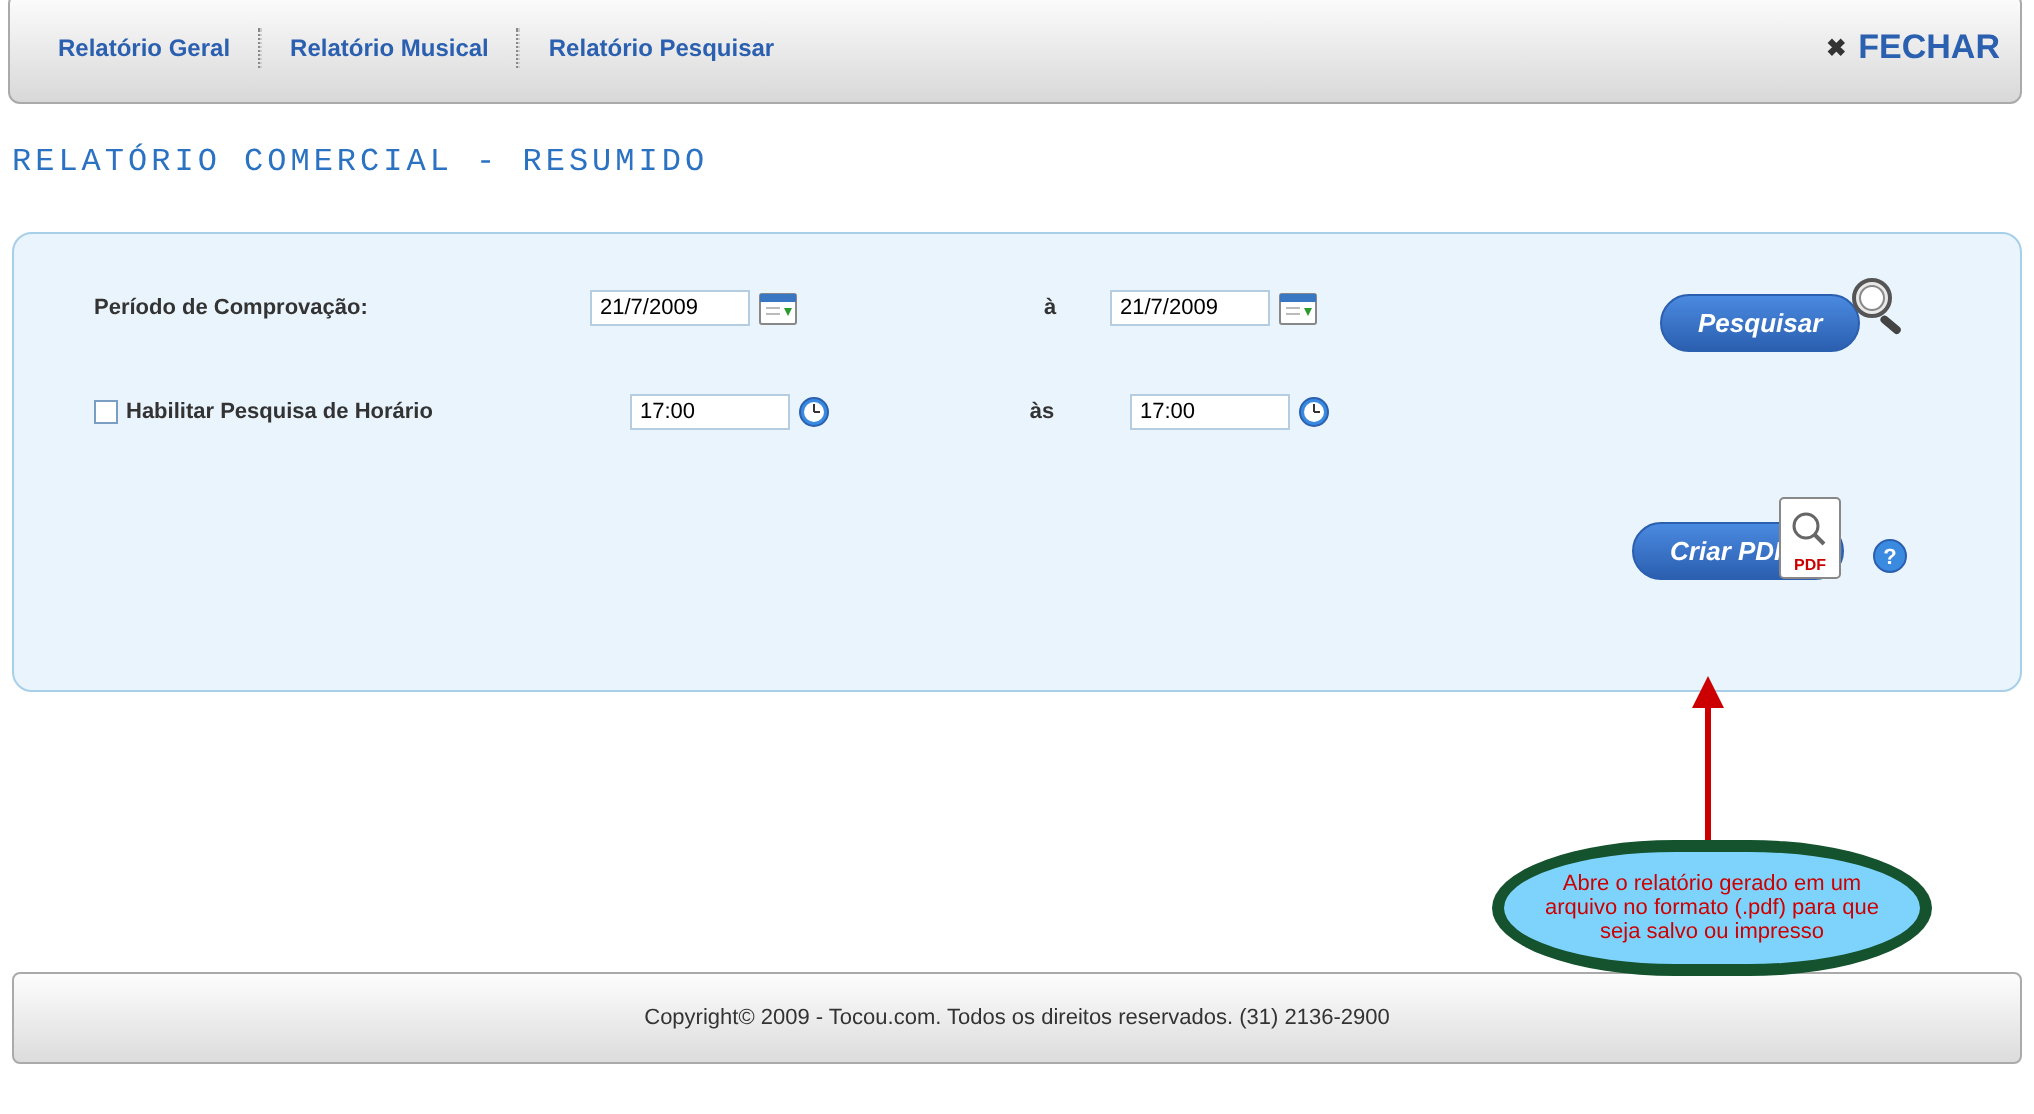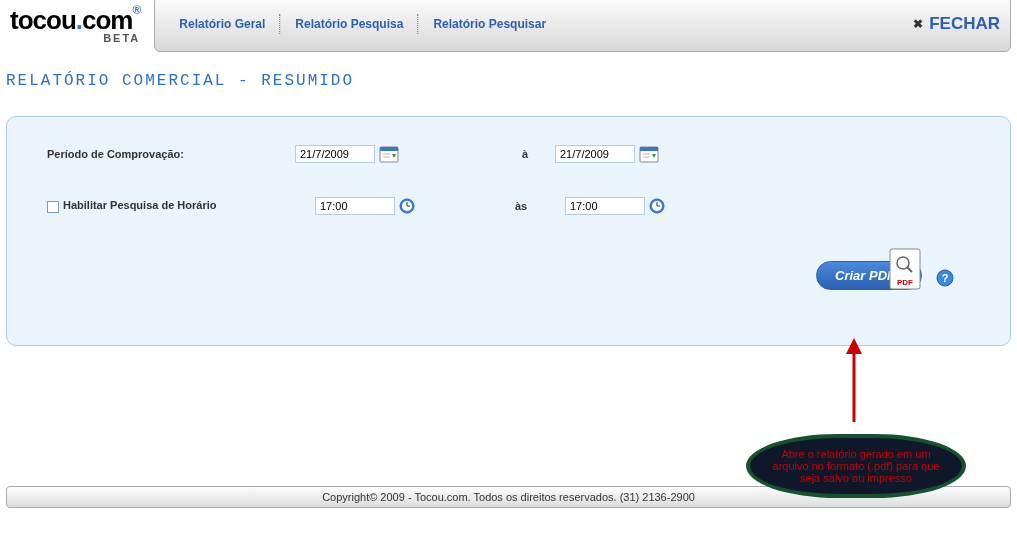--- a/index.html
+++ b/index.html
@@ -30,37 +30,31 @@
 .btn-pesquisar .pill { background: linear-gradient(to bottom, #4a8ae0, #2b5fb0); border-radius: 16px; color: #fff; font-weight: bold; font-style: italic; font-size: 13px; padding: 6px 18px; display: inline-block; border: 1px solid #2b5fb0; cursor: pointer; }
 .magnifier { position: absolute; right: -8px; top: -12px; pointer-events: none; }
 .btn-pdf { position: absolute; top: 144px; right: 60px; }
 .btn-pdf .pill { background: linear-gradient(to bottom, #4a8ae0, #2b5fb0); border-radius: 16px; color: #fff; font-weight: bold; font-style: italic; font-size: 13px; padding: 6px 26px 6px 18px; display: inline-block; border: 1px solid #2b5fb0; cursor: pointer; margin-right: 28px; }
 .pdf-doc { position: absolute; right: 24px; top: -14px; pointer-events: none; }
 .help-icon { position: absolute; right: -4px; top: 8px; width: 18px; height: 18px; cursor: pointer; }
 .chk { width: 12px; height: 12px; border: 1px solid #7a9ec2; background: #fff; display: inline-block; margin-right: 4px; vertical-align: middle; cursor: pointer; }
 .media-input { border: 1px solid #b5cde0; border-radius: 3px; background: #fff; padding: 3px 6px; width: 390px; font-size: 11px; }
 .annotation-wrap { position: relative; height: 140px; margin: 0 6px; }
 .arrow-svg { position: absolute; left: 836px; top: -10px; }
-.callout { position: absolute; left: 740px; top: 88px; width: 220px; border: 4px solid #14532d; border-radius: 50%/60%; padding: 10px 14px; text-align: center; color: #c00; font-size: 11px; background: #0f172a; }
-.footer { margin: 0 6px 6px 6px; background: linear-gradient(to bottom, #fdfdfd, #dcdcdc); border: 1px solid #aaa; border-radius: 4px; padding: 4px; text-align: center; font-size: 11px; color: #333; }
+.callout { position: absolute; left: 740px; top: 74px; width: 220px; border: 6px solid #14532d; border-radius: 50%/60%; padding: 10px 14px; text-align: center; color: #c00; font-size: 11px; background: #7dd3fc; }
+.footer { margin: 0 6px 6px 6px; background: linear-gradient(to bottom, #fdfdfd, #dcdcdc); border: 1px solid #aaa; border-radius: 4px; padding: 16px; text-align: center; font-size: 11px; color: #333; }
 </style>
 </head>
 <body>
 
 <div class="header">
-  <div class="logo">
-    <div class="logo-text">
-      <span>tocou</span><span class="logo-dot">.</span><span>com</span><span class="logo-reg">®</span>
-    </div>
-    <div class="logo-beta">BETA</div>
-  </div>
   <div class="topbar">
     <span class="topnav-item">Relatório Geral</span>
     <span class="sep"></span>
-    <span class="topnav-item">Relatório Pesquisa</span>
+    <span class="topnav-item">Relatório Musical</span>
     <span class="sep"></span>
     <span class="topnav-item">Relatório Pesquisar</span>
     <div class="close-area">
       <span class="close-x">✖</span>
       <span class="close-label">FECHAR</span>
     </div>
   </div>
 </div>
 
 <div class="page-title">RELATÓRIO COMERCIAL - RESUMIDO</div>
@@ -122,20 +116,30 @@
             <circle cx="8" cy="8" r="7" fill="#3a8ae0" stroke="#2b5fb0"></circle>
             <circle cx="8" cy="8" r="5" fill="#fff"></circle>
             <line x1="8" y1="8" x2="8" y2="4" stroke="#333"></line>
             <line x1="8" y1="8" x2="11" y2="8" stroke="#333"></line>
           </svg>
       </span>
     </div>
   </div>
 
 
+  <div class="btn-pesquisar">
+    <span class="pill">Pesquisar</span>
+    <span class="magnifier">
+      <svg width="36" height="36">
+          <circle cx="14" cy="14" r="9" fill="#e8e8e8" stroke="#555" stroke-width="2"></circle>
+          <circle cx="14" cy="14" r="6" fill="#fff" stroke="#888"></circle>
+          <rect x="20" y="22" width="12" height="4" rx="2" transform="rotate(40 20 22)" fill="#444"></rect>
+        </svg>
+    </span>
+  </div>
 
   <div class="btn-pdf">
     <span class="pill">Criar PDF</span>
     <span class="pdf-doc">
       <svg width="40" height="46">
           <rect x="4" y="2" width="30" height="40" rx="2" fill="#fff" stroke="#888"></rect>
           <circle cx="17" cy="16" r="6" fill="none" stroke="#666" stroke-width="1.5"></circle>
           <line x1="21" y1="20" x2="26" y2="25" stroke="#666" stroke-width="2"></line>
           <text x="19" y="38" font-size="8" fill="#c00" font-weight="bold" text-anchor="middle">PDF</text>
         </svg>

